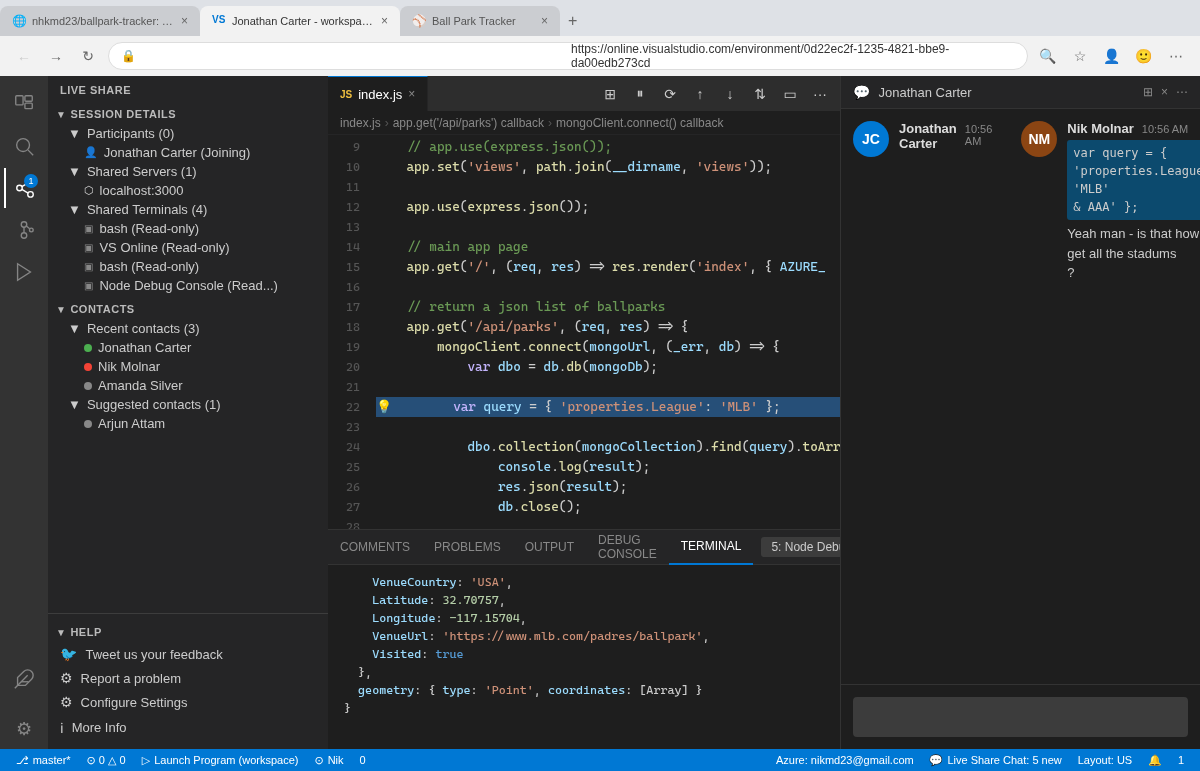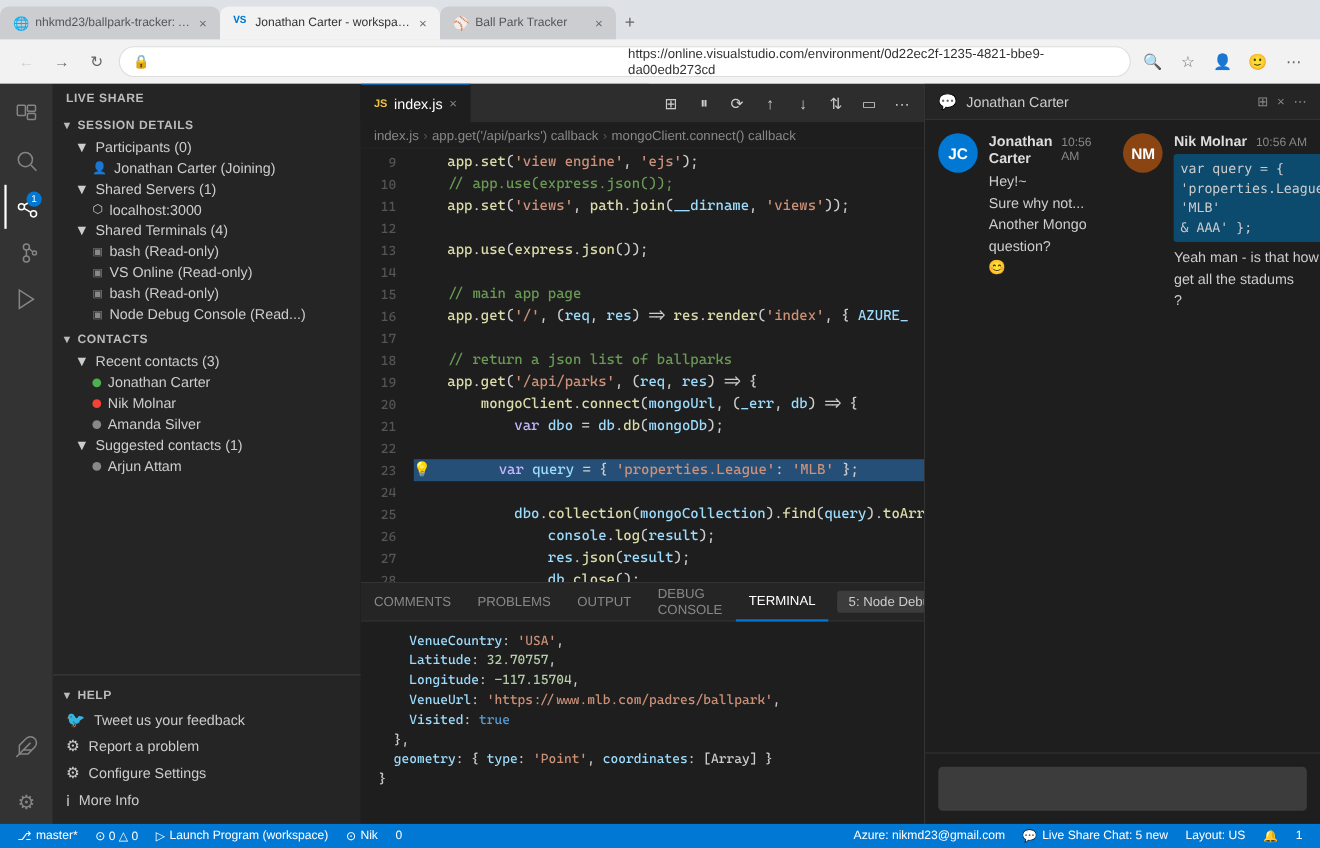--- a/index.html
+++ b/index.html
@@ -130,21 +130,21 @@
 <body>
 
 <div class="browser-chrome">
   <div class="browser-tabs">
     <div class="browser-tab inactive">
       <span class="tab-icon">🌐</span>
       <span class="tab-title">nhkmd23/ballpark-tracker: A sim...</span>
       <span class="tab-close">×</span>
     </div>
     <div class="browser-tab">
-      <span class="tab-icon" style="color:#0078d4;font-weight:bold;font-size:10px;font-family:Liberation Mono, monospace;">VS</span>
+      <span class="tab-icon" style="color:#0078d4;font-weight:bold;font-size:10px;">VS</span>
       <span class="tab-title">Jonathan Carter - workspace [VS...</span>
       <span class="tab-close">×</span>
     </div>
     <div class="browser-tab inactive">
       <span class="tab-icon">⚾</span>
       <span class="tab-title">Ball Park Tracker</span>
       <span class="tab-close">×</span>
     </div>
     <div class="new-tab-btn">+</div>
   </div>
@@ -371,21 +371,20 @@
             <div>22</div>
             <div>23</div>
             <div>24</div>
             <div>25</div>
             <div>26</div>
             <div>27</div>
             <div>28</div>
 
           </div>
           <div class="code-content">
-            <div class="code-line">    <span class="fn">app</span>.<span class="fn">set</span>(<span class="str">'view engine'</span>, <span class="str">'ejs'</span>);</div>
             <div class="code-line">    <span class="cm">// app.use(express.json());</span></div>
             <div class="code-line">    <span class="fn">app</span>.<span class="fn">set</span>(<span class="str">'views'</span>, <span class="fn">path</span>.<span class="fn">join</span>(<span class="prop">__dirname</span>, <span class="str">'views'</span>));</div>
             <div class="code-line"> </div>
             <div class="code-line">    <span class="fn">app</span>.<span class="fn">use</span>(<span class="fn">express</span>.<span class="fn">json</span>());</div>
             <div class="code-line"> </div>
             <div class="code-line">    <span class="cm">// main app page</span></div>
             <div class="code-line">    <span class="fn">app</span>.<span class="fn">get</span>(<span class="str">'/'</span>, (<span class="prop">req</span>, <span class="prop">res</span>) =&gt; <span class="fn">res</span>.<span class="fn">render</span>(<span class="str">'index'</span>, { <span class="prop">AZURE_</span></div>
             <div class="code-line"> </div>
             <div class="code-line">    <span class="cm">// return a json list of ballparks</span></div>
             <div class="code-line">    <span class="fn">app</span>.<span class="fn">get</span>(<span class="str">'/api/parks'</span>, (<span class="prop">req</span>, <span class="prop">res</span>) =&gt; {</div>
@@ -451,26 +450,20 @@
         </div>
         <div class="chat-messages">
 
           <div class="chat-message">
             <div class="avatar jc">JC</div>
             <div class="message-content">
               <div class="message-header">
                 <span class="message-author">Jonathan Carter</span>
                 <span class="message-time">10:56 AM</span>
               </div>
-              <div class="message-text">
-                <div>Hey!~</div>
-                <div>Sure why not...</div>
-                <div>Another Mongo question?</div>
-                <div>😊</div>
-              </div>
             </div>
           </div>
 
           <div class="chat-message">
             <div class="avatar nm">NM</div>
             <div class="message-content">
               <div class="message-header">
                 <span class="message-author">Nik Molnar</span>
                 <span class="message-time">10:56 AM</span>
               </div>

